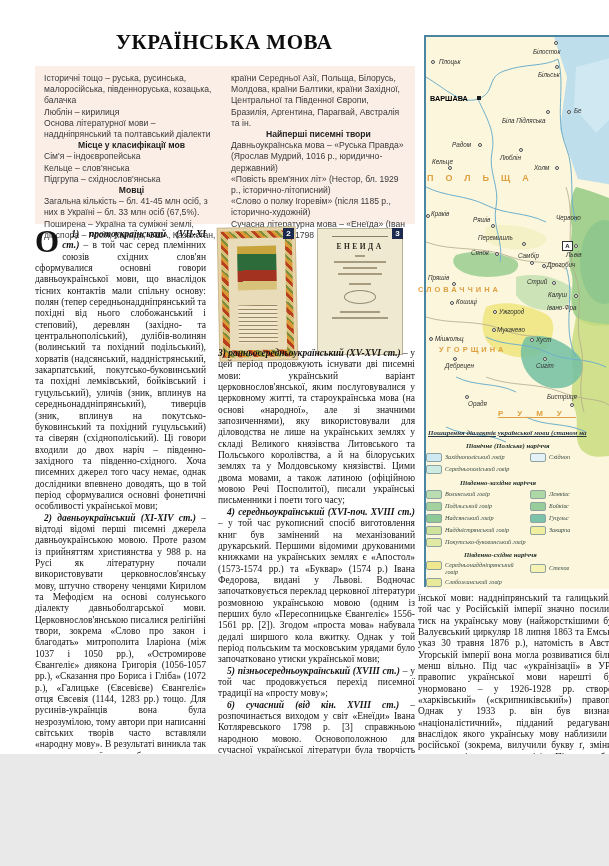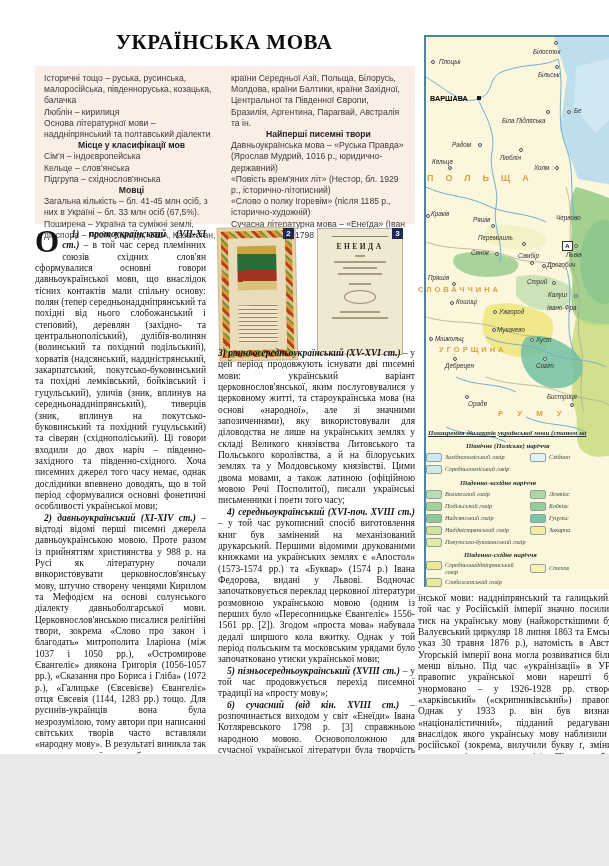--- a/index.html
+++ b/index.html
@@ -170,21 +170,21 @@
         <path d="M0,205 C25,215 55,208 85,220 C105,228 125,222 140,232"></path>
         <path d="M0,280 C25,288 50,282 75,292 C95,300 105,298 110,300"></path>
         <path d="M140,150 C150,180 138,210 150,240 C158,262 148,285 155,310 C160,330 150,350 158,375"></path>
         <path d="M60,340 C85,350 110,345 135,355 C160,365 175,360 185,370"></path>
       </g>
     </svg>
 
     <span class="country" style="left:1px;top:136px;font-size:9px;letter-spacing:12px;">ПОЛЬЩА</span>
     <span class="country" style="left:-8px;top:248px;font-size:7.5px;letter-spacing:3px;">СЛОВАЧЧИНА</span>
     <span class="country" style="left:13px;top:308px;font-size:7.5px;letter-spacing:3px;">УГОРЩИНА</span>
-    <span class="country" style="left:72px;top:372px;font-size:8px;letter-spacing:14px;">РУМУ</span>
+    <span class="country" style="left:72px;top:372px;font-size:8px;letter-spacing:14px;text-decoration:underline;">РУМУ</span>
 
     <span class="city capital" style="left:4px;top:57px;">ВАРШАВА</span>
     <span class="capsq" style="left:51px;top:59px;"></span>
 
     <span class="dot" style="left:5px;top:23px;"></span>
       <span class="city" style="left:13px;top:21px;">Плоцьк</span>
     <span class="dot" style="left:128px;top:4px;"></span>
       <span class="city" style="left:107px;top:11px;">Білосток</span>
     <span class="dot" style="left:129px;top:28px;"></span>
       <span class="city" style="left:112px;top:34px;">Більськ</span>

